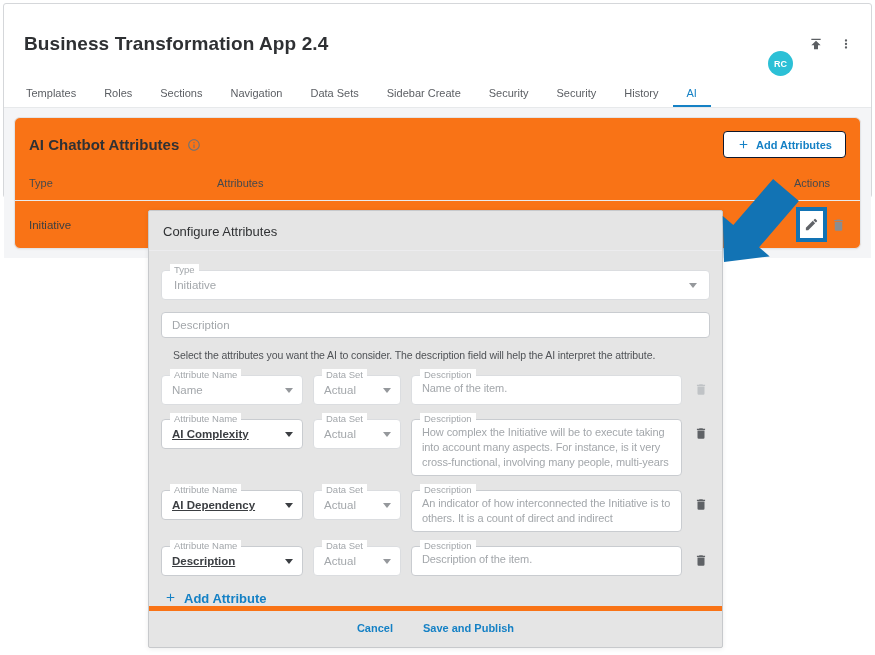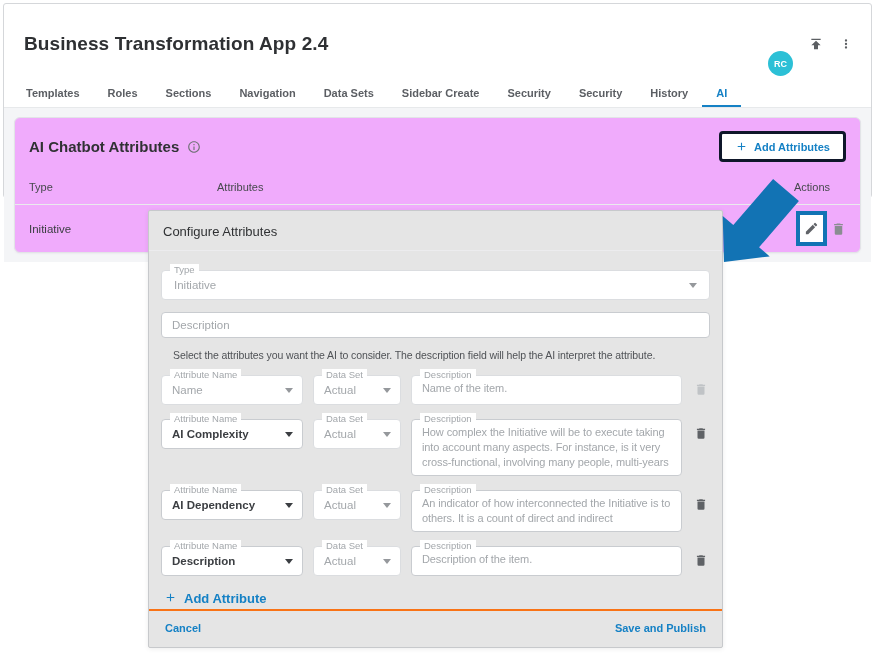--- a/index.html
+++ b/index.html
@@ -11,32 +11,32 @@
     border:1px solid #d5d7da; border-radius:3px; background:#fff; display:flex; flex-direction:column; }
   .header-bar { display:flex; justify-content:space-between; align-items:center; padding:8px 18px 4px 20px; }
   .page-title { font-size:19px; font-weight:700; color:#2e3033; letter-spacing:.1px; }
   .header-actions { display:flex; align-items:center; gap:15px; }
   .avatar { width:25px; height:25px; border-radius:50%; background:var(--avatar,#2cc0d6); color:#fff;
     font-size:9px; font-weight:700; display:flex; align-items:center; justify-content:center; cursor:pointer;margin-top:39px; }
   .hicon { display:flex; align-items:center; cursor:pointer; }
   .hicon svg { fill:#5c5f63; }
 
   .tab-bar { display:flex; padding:0 8px; border-bottom:1px solid #e7e9eb; }
-  .tab { font-size:11px; color:#5b5e63; padding:7px 14px 8px; cursor:pointer; white-space:nowrap;font-weight:bold; }
+  .tab { font-size:11px; color:#5b5e63; padding:7px 14px 8px; cursor:pointer; white-space:nowrap; }
   .tab.active { color:var(--accent,#1581c5); border-bottom:2px solid var(--accent,#1581c5); padding-bottom:6px; }
 
   .content-area { flex:1; background:#f4f5f7; padding:9px 10px; }
-  .card { background:#f0abfc; border:1px solid #e2e4e7; border-radius:6px; height:100%;
+  .card { background:#f97316; border:1px solid #e2e4e7; border-radius:6px; height:100%;
     box-shadow:0 1px 2px rgba(0,0,0,.04); display:flex; flex-direction:column; }
   .card-head { display:flex; justify-content:space-between; align-items:center; padding:13px 14px 6px; }
   .card-title-wrap { display:flex; align-items:center; gap:8px; }
   .card-title { font-size:15px; font-weight:600; color:#303134; }
   .info { display:flex; align-items:center; }
   .info svg { fill:#6f7276; }
-  .add-btn { display:flex; align-items:center; gap:6px; background:#fff; border:3px solid #0f172a;
+  .add-btn { display:flex; align-items:center; gap:6px; background:#fff; border:1px solid #0f172a;
     border-radius:4px; color:var(--accent,#1581c5); font-size:11px; font-weight:600;
     padding:6px 13px; cursor:pointer; font-family:inherit; }
   .add-btn svg { fill:var(--accent,#1581c5); }
 
   .tbl-head { display:flex; padding:13px 14px 11px; font-size:11px; color:#46494d;
     border-bottom:1px solid #e9ebed; }
   .tbl-row { display:flex; align-items:center; padding:6px 14px; font-size:11.5px; color:#3b3e42; flex:1; }
   .col-type { width:188px; flex-shrink:0; }
   .col-attrs { flex:1; }
   .col-actions { width:72px; text-align:right; padding-right:16px; }
@@ -54,21 +54,21 @@
     border:1px solid #c7c9cc; border-radius:2px; box-shadow:0 1px 5px rgba(0,0,0,.08);
     display:flex; flex-direction:column; z-index:3; }
   .dlg-title { font-size:13px; color:#2f3133; padding:13px 14px 11px; border-bottom:1px solid #ececee; }
   .dlg-body { flex:1; padding:5px 12px 0; display:flex; flex-direction:column; }
 
   .fld { position:relative; border:1px solid #c9ccd0; border-radius:4px; background:#fff; }
   .fld.disabled { border-color:#dbdde0; }
   .lab { position:absolute; top:-7px; left:8px; font-size:9.5px; color:#a3a7ab; background:#fff; padding:0 4px; white-space:nowrap; }
   .val { font-size:11.5px; }
   .val.gray { color:#a3a7ab; }
-  .val.dark { color:#3b3e42; font-weight:600; }
+  .val.dark { color:#3b3e42; font-weight:600;text-decoration:underline; }
   .caret { width:0; height:0; border-left:4px solid transparent; border-right:4px solid transparent;
     border-top:5px solid #95989c; margin-left:auto; }
   .caret.dark { border-top-color:#3b3e42; }
 
   .type-fld { height:30px; margin-top:14px; display:flex; align-items:center; padding:0 12px; cursor:default; }
   .desc-input { margin-top:12px; height:26px; width:100%; border:1px solid #c9ccd0; border-radius:4px;
     padding:0 10px; font-size:11.5px; color:#3b3e42; font-family:inherit; outline:none; }
   .desc-input::placeholder { color:#a3a7ab; }
   .helper { margin:11px 12px 0; font-size:10.5px; color:#4f5256; letter-spacing:-.1px; }
 
@@ -83,22 +83,22 @@
   .lines-3 { max-height:46px; }
   .trash { display:flex; justify-content:center; margin-top:7px; cursor:pointer; }
   .trash svg { fill:#5f6266; }
   .trash.dim svg { fill:#c0c3c6; }
   .trash.dim { cursor:default; }
 
   .add-attr { display:flex; gap:7px; margin:15px 0 0 3px;
     color:var(--accent,#1581c5); font-size:13px; font-weight:600; cursor:pointer; width:fit-content; }
   .add-attr svg { fill:var(--accent,#1581c5); }
 
-  .dlg-footer { margin-top:auto; border-top:2px solid #f97316; padding:11px 16px 13px;
-    display:flex; justify-content:space-between; gap:30px; }
+  .dlg-footer { margin-top:auto; border-top:5px solid #f97316; padding:11px 16px 13px;
+    display:flex; justify-content:center; gap:30px; }
   .dlg-footer button { background:none; border:none; color:var(--accent,#1581c5); font-size:11px;
     font-weight:700; cursor:pointer; font-family:inherit; padding:0; }
 </style>
 </head>
 <body>
 
 <div class="frame">
   <div class="header-bar">
     <div class="page-title">Business Transformation App 2.4</div>
     <div class="header-actions">

